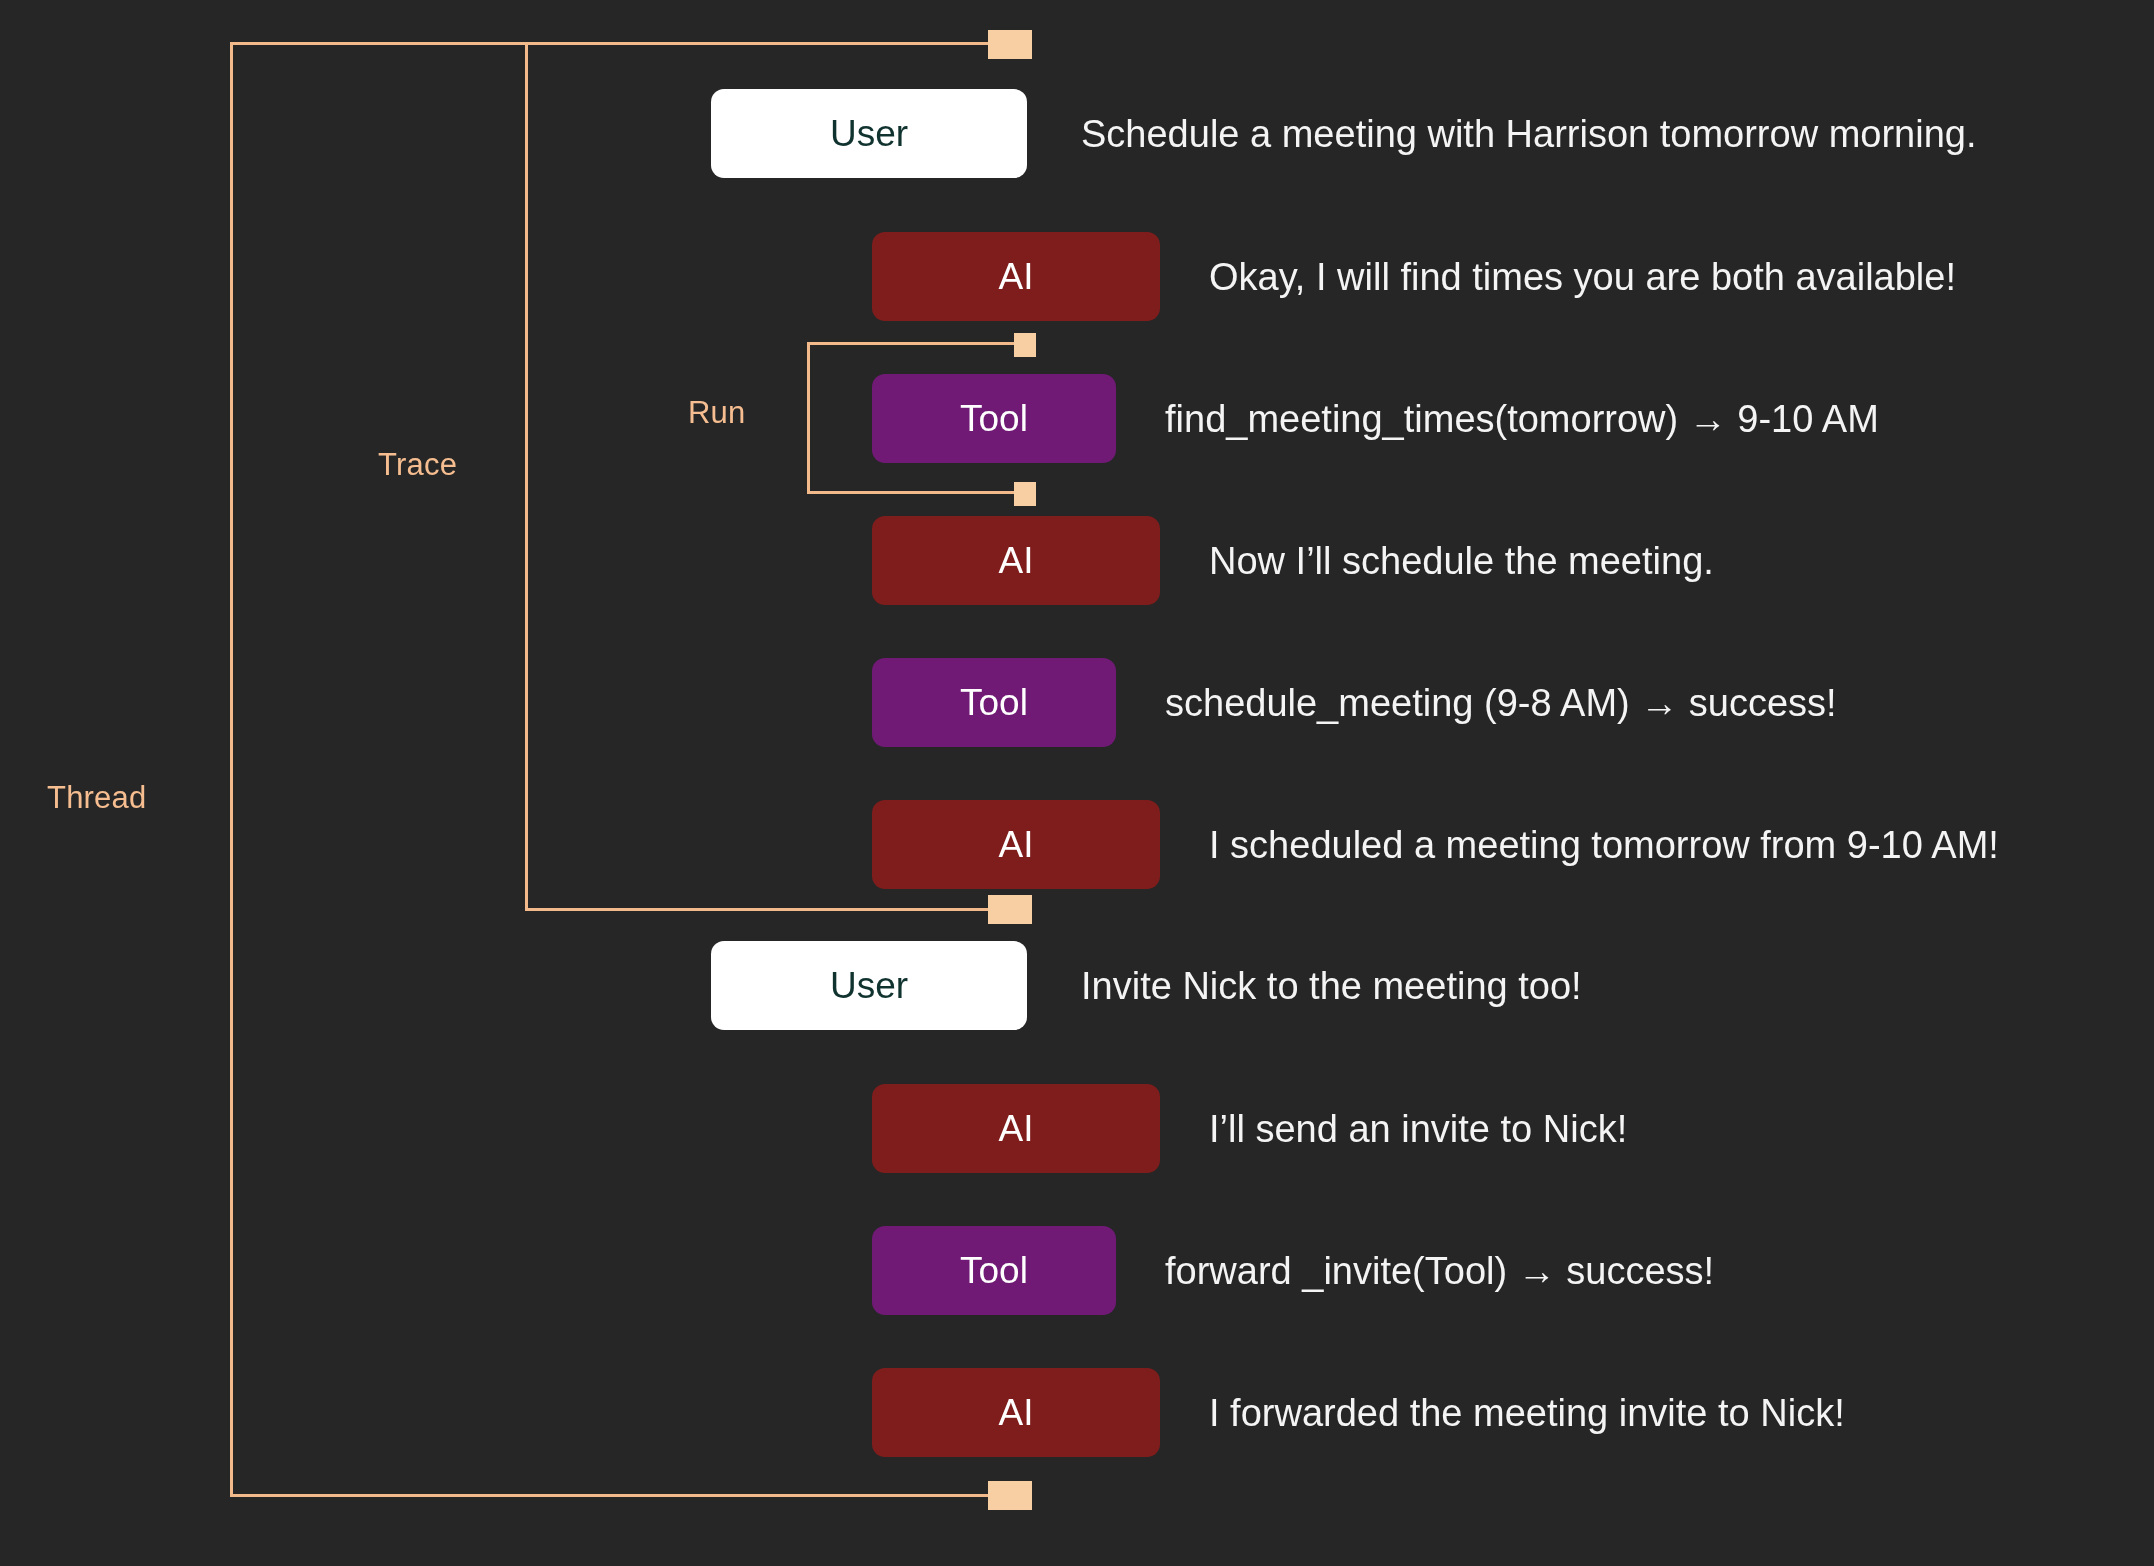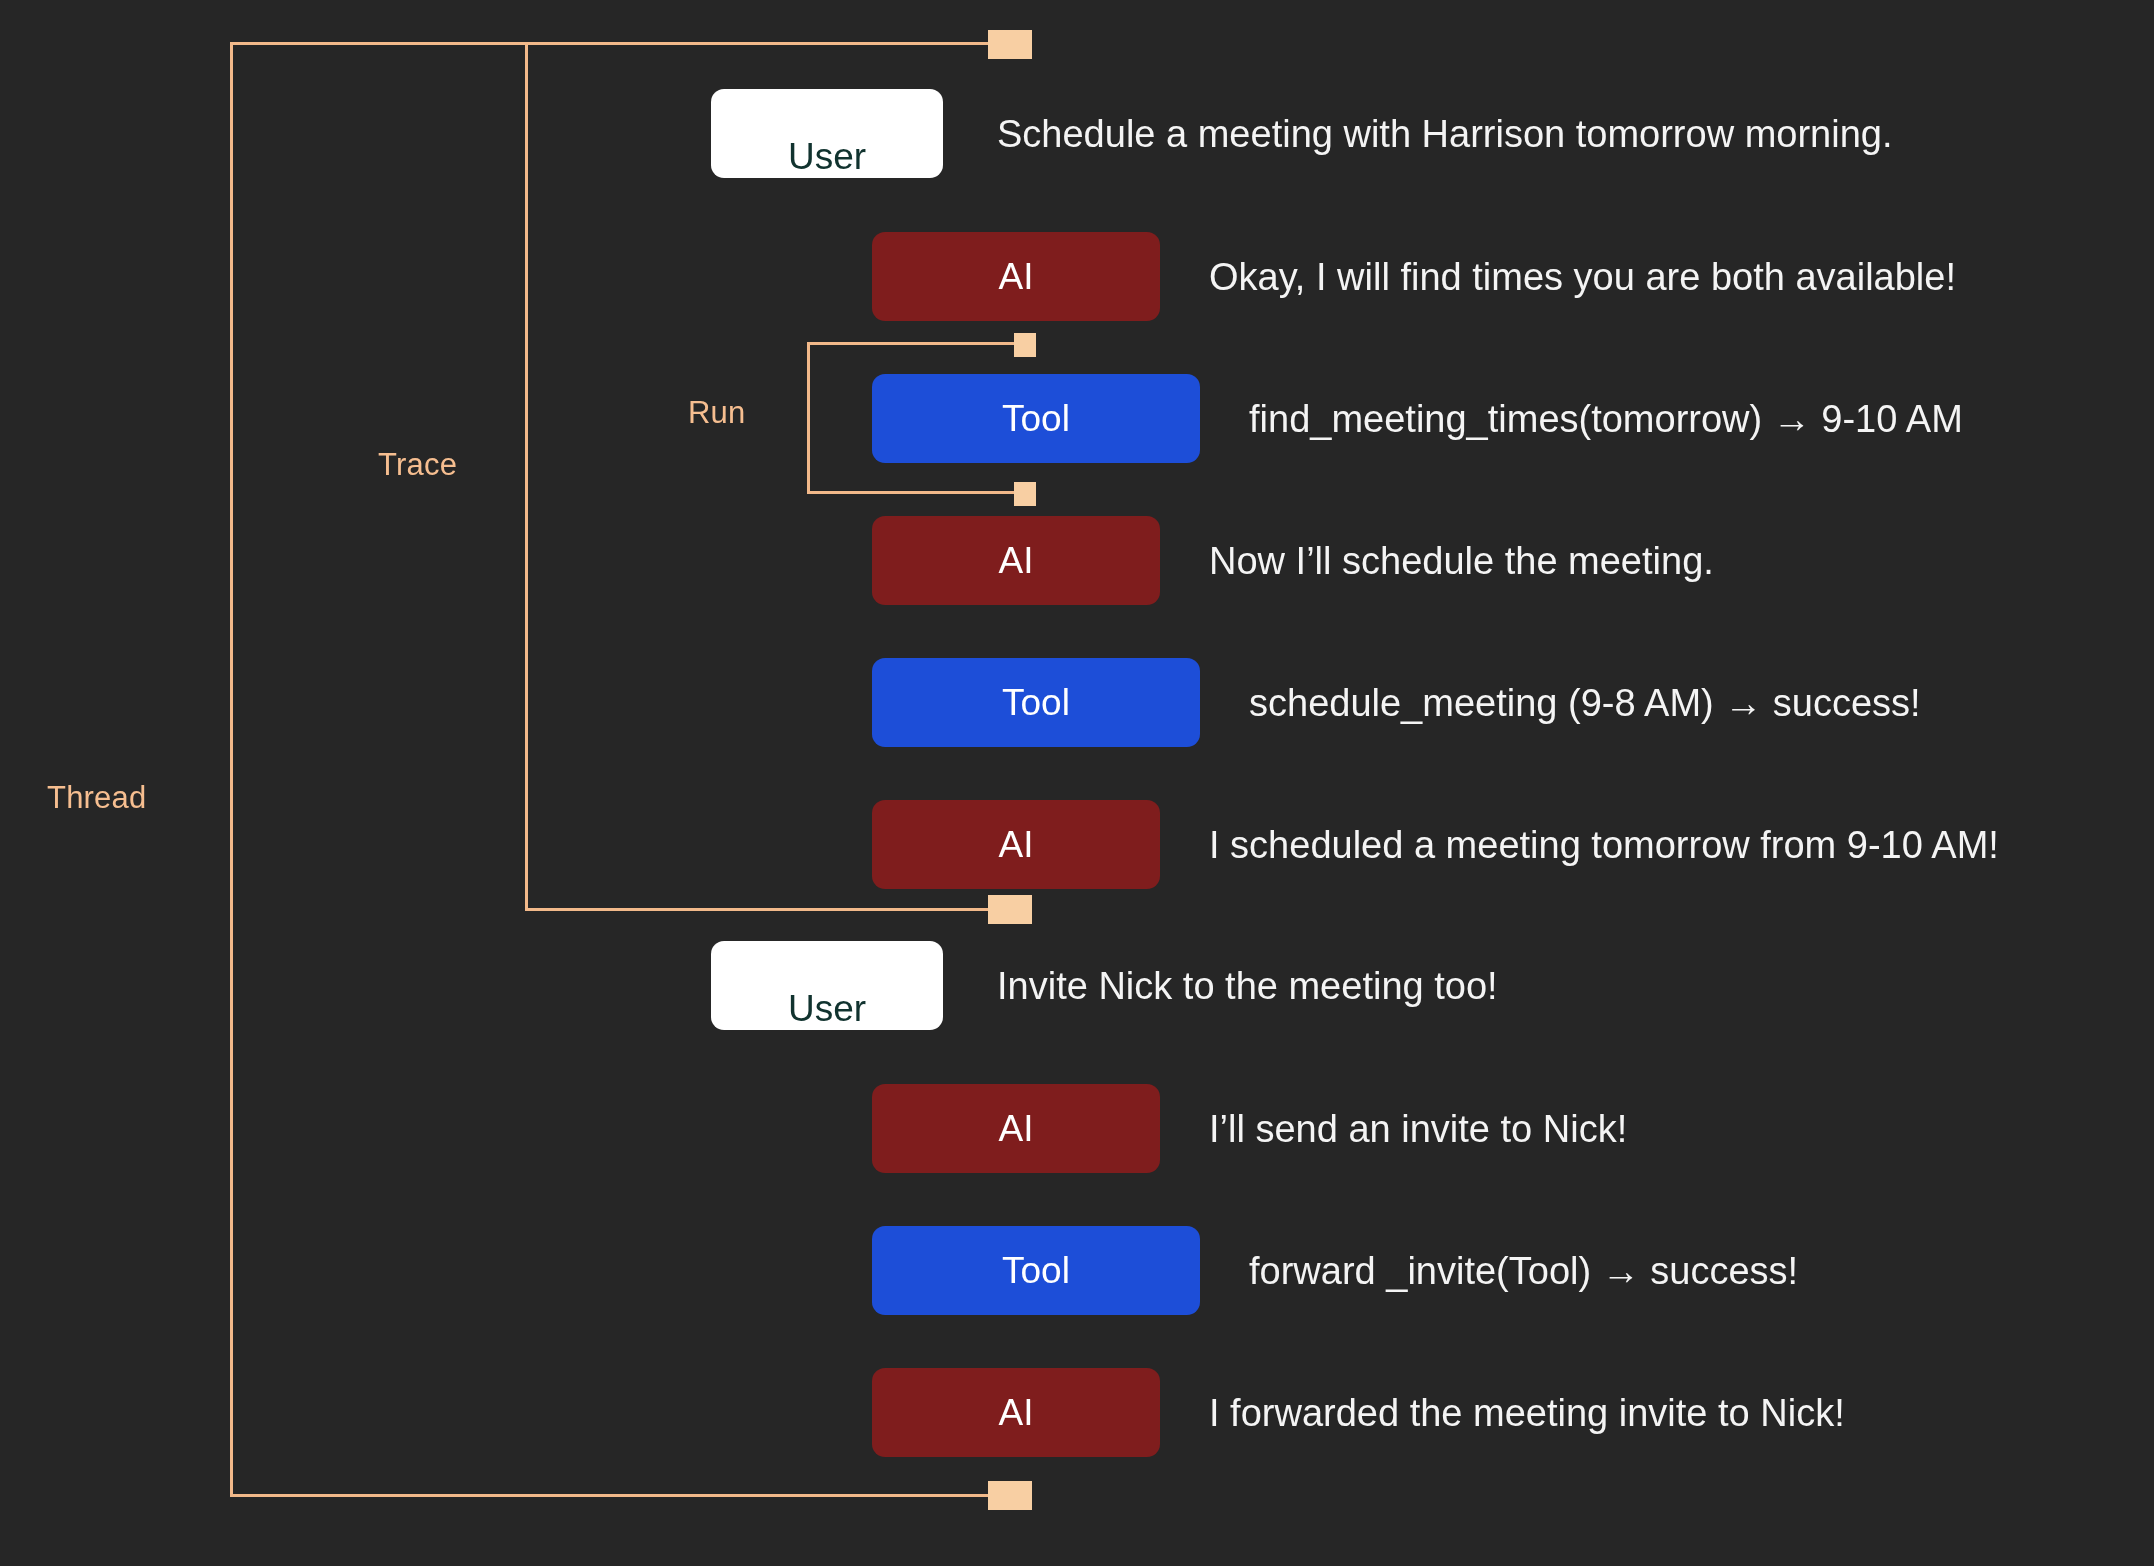--- a/index.html
+++ b/index.html
@@ -50,33 +50,32 @@
   .chip {
     display: flex;
     align-items: center;
     justify-content: center;
     border-radius: 13px;
     font-size: 37px;
     height: 89px;
     box-sizing: border-box;
   }
   .chip.user {
-    width: 232px;
+    width: 316px;
     background: #FFFFFF;
     color: #11332F;
-    align-items: flex-end;
   }
   .chip.ai {
     width: 288px;
     background: #7f1d1d;
     color: #FFFFFF;
   }
   .chip.tool {
-    width: 328px;
-    background: #1d4ed8;
+    width: 244px;
+    background: #701a75;
     color: #FFFFFF;
   }
   .msg {
     color: #F4F4F4;
     font-size: 38px;
     white-space: nowrap;
     line-height: 1;
   }
   .msg.user-msg { margin-left: 54px; }
   .msg.agent-msg { margin-left: 49px; }

